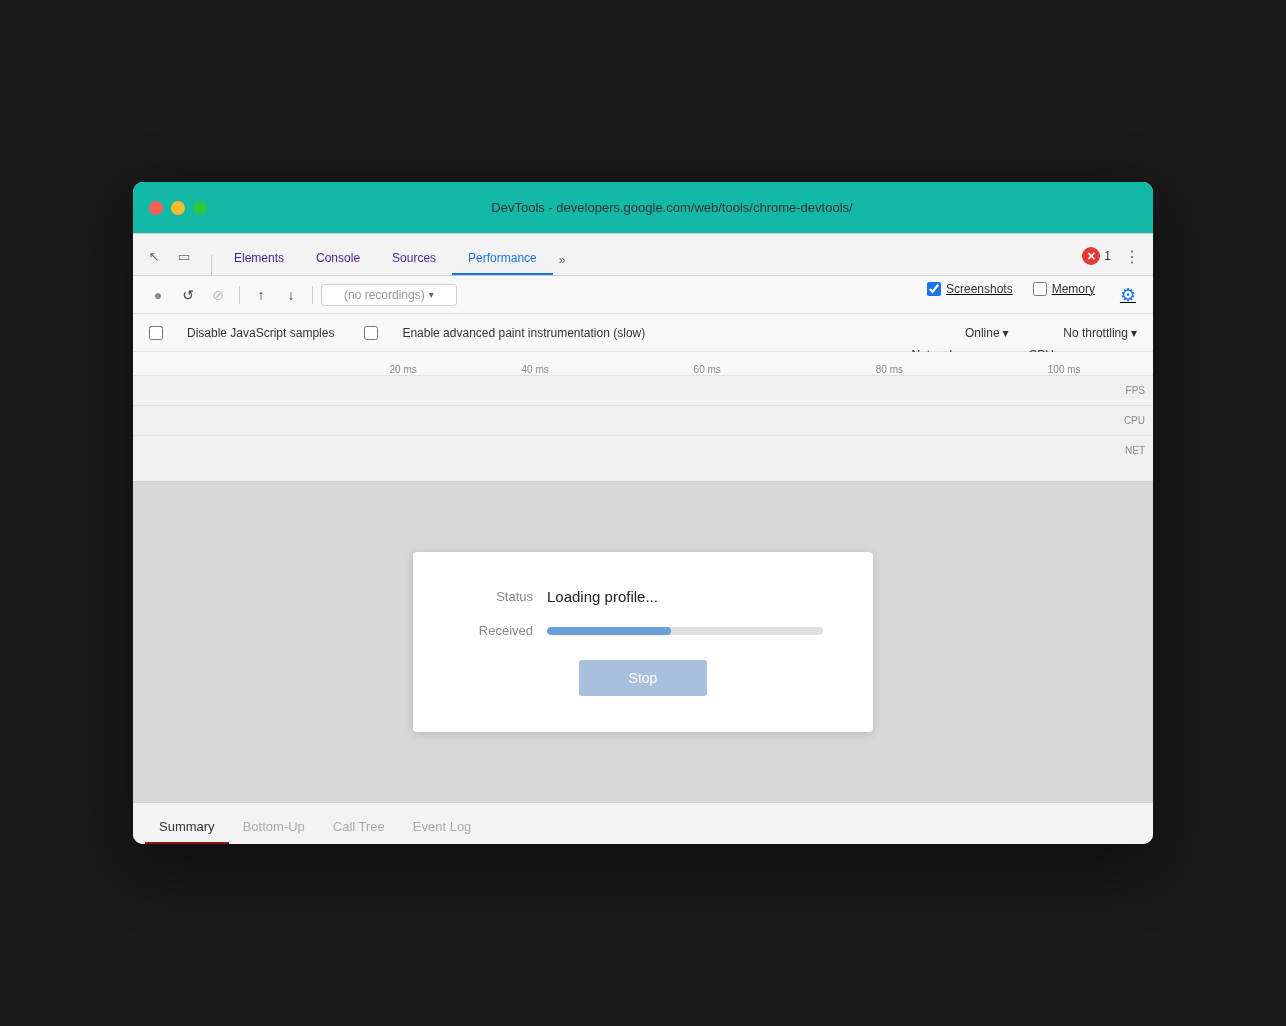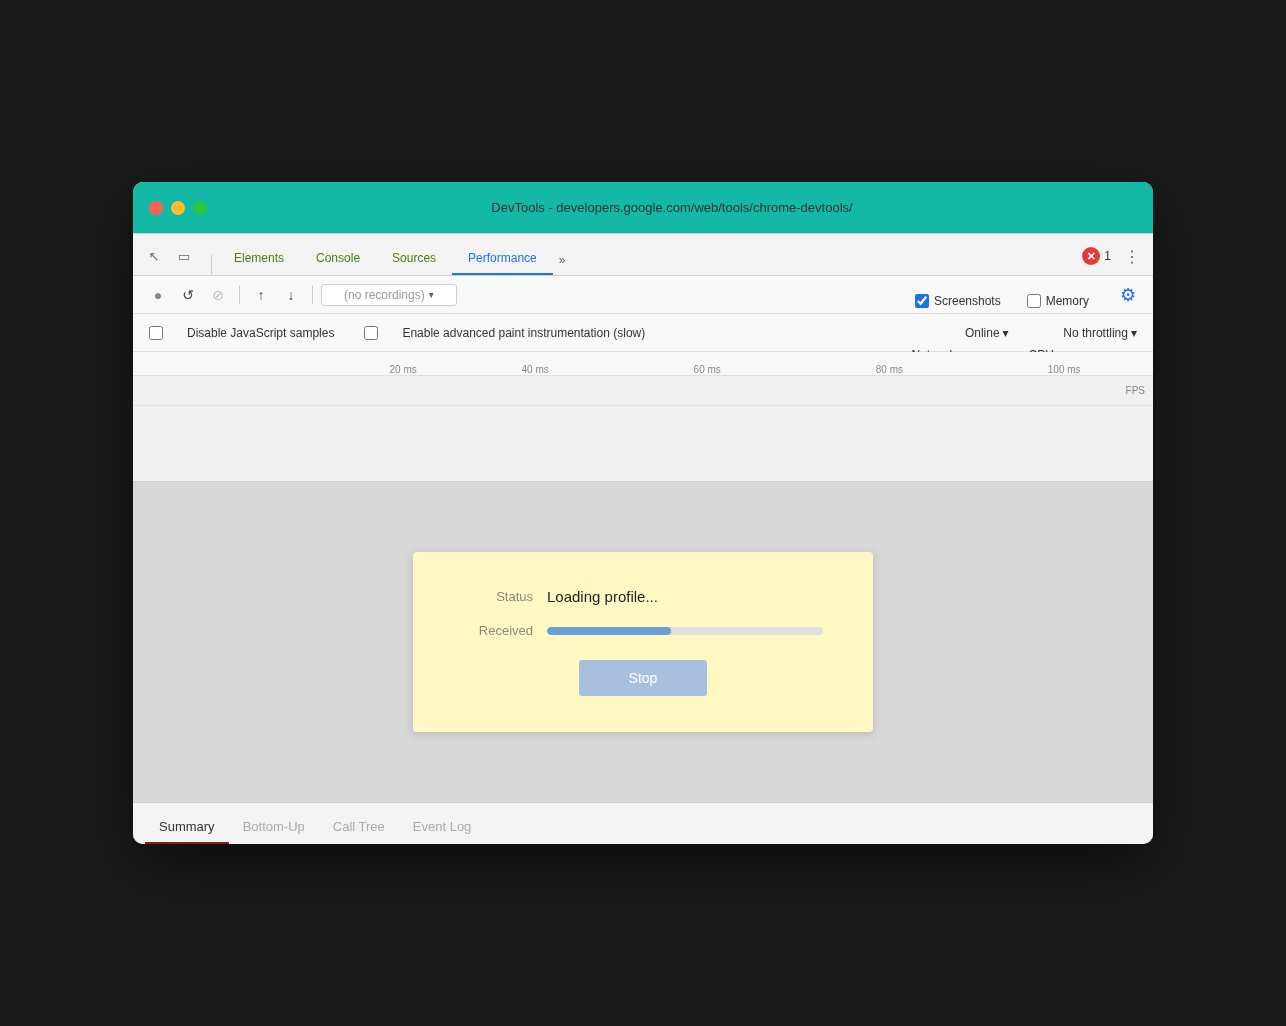--- a/index.html
+++ b/index.html
@@ -80,21 +80,21 @@
     }
     .tabs {
       display: flex;
       align-items: flex-end;
       gap: 0;
       flex: 1;
     }
     .tab {
       padding: 8px 16px;
       font-size: 12px;
-      color: #4d7c0f;
+      color: #4c1d95;
       cursor: pointer;
       border-bottom: 2px solid transparent;
       white-space: nowrap;
     }
     .tab.active {
       color: #1a73e8;
       border-bottom: 2px solid #1a73e8;
       font-weight: 500;
     }
     .tab-more {
@@ -185,22 +185,23 @@
       font-size: 12px;
       color: #999;
     }
     .recording-select-arrow {
       color: #666;
       font-size: 10px;
     }
     .toolbar-right {
       margin-left: auto;
       display: flex;
-      align-items: flex-end;
-      gap: 26px;
+      align-items: flex-start;
+      gap: 20px;
+      text-decoration: underline;
     }
     .toolbar-checkbox-group {
       display: flex;
       align-items: center;
       gap: 5px;
     }
     .toolbar-checkbox {
       width: 14px;
       height: 14px;
       accent-color: #1a73e8;
@@ -315,21 +316,21 @@
       background: #d8d8d8;
       flex: 1;
       position: relative;
       display: flex;
       align-items: center;
       justify-content: center;
       min-height: 320px;
     }
     
     .loading-dialog {
-      background: #fef9c3;
+      background: #ffffff;
       border-radius: 4px;
       padding: 36px 50px;
       box-shadow: 0 2px 10px rgba(0,0,0,0.15);
       min-width: 460px;
       display: flex;
       flex-direction: column;
       align-items: center;
       gap: 18px;
     }
     .dialog-row {
@@ -508,20 +509,26 @@
         <span class="ruler-mark" style="left: 38%;">40 ms</span>
         <span class="ruler-mark" style="left: 55%;">60 ms</span>
         <span class="ruler-mark" style="left: 73%;">80 ms</span>
         <span class="ruler-mark" style="left: 90%;">100 ms</span>
       </div>
     </div>
     <div class="timeline-tracks">
       <div class="track-row" style="height:30px; background: #f0f0f0; border-bottom: 1px solid #e0e0e0;">
         <span class="track-label">FPS</span>
       </div>
+      <div class="track-row" style="height:30px; background: #f0f0f0; border-bottom: 1px solid #e0e0e0;">
+        <span class="track-label">CPU</span>
+      </div>
+      <div class="track-row" style="height:28px; background: #f0f0f0;">
+        <span class="track-label">NET</span>
+      </div>
     </div>
   </div>
 
   <div class="main-content">
     <div class="loading-dialog">
       <div class="dialog-row">
         <span class="dialog-row-label">Status</span>
         <span class="dialog-row-value">Loading profile...</span>
       </div>
       <div class="dialog-row">

